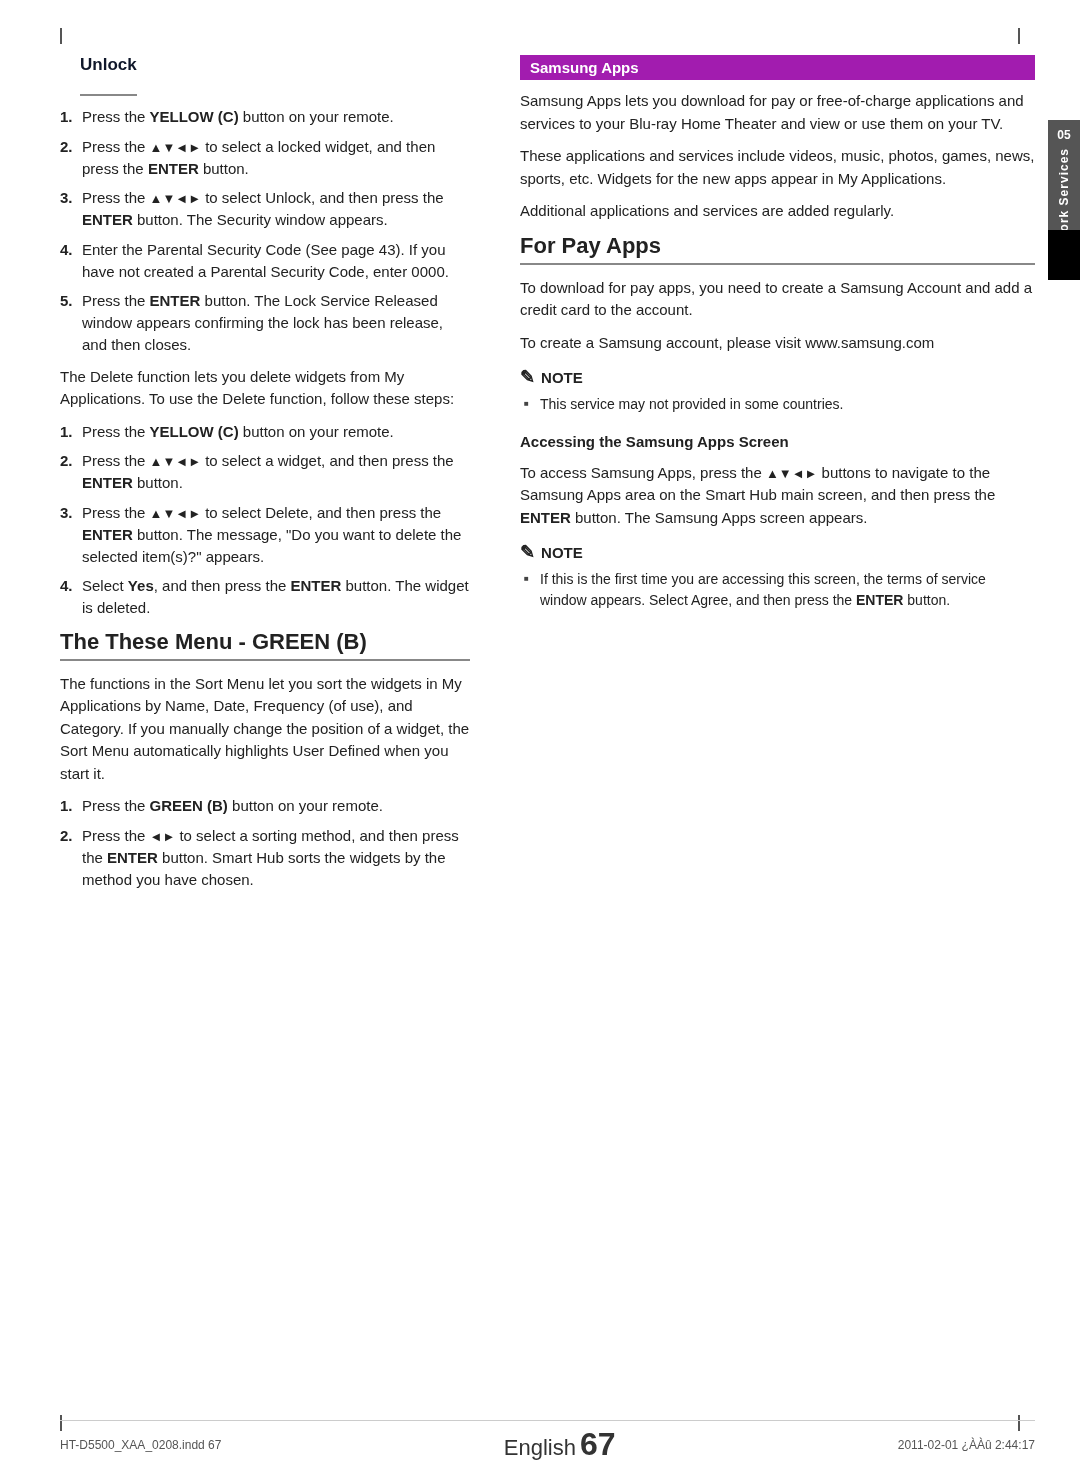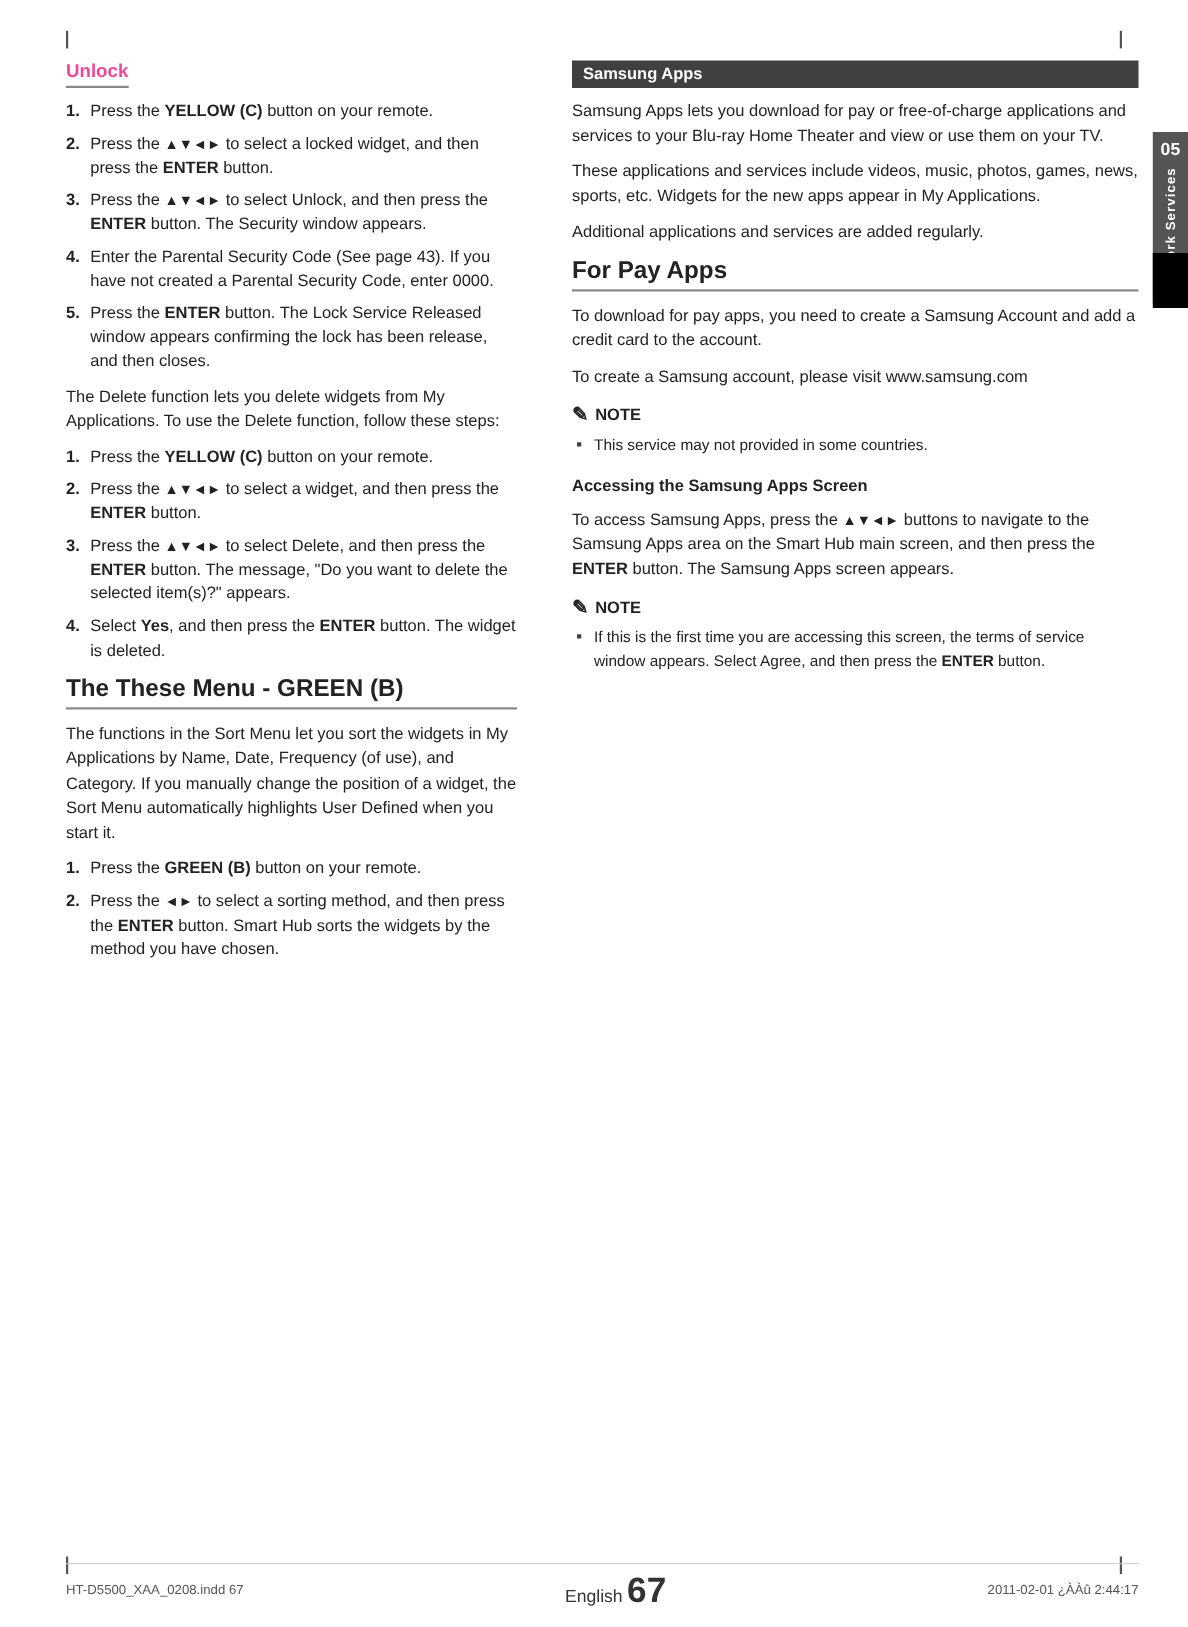--- a/index.html
+++ b/index.html
@@ -72,21 +72,21 @@
       font-size: 12px;
       font-weight: bold;
       writing-mode: vertical-rl;
       text-orientation: mixed;
       transform: rotate(180deg);
       white-space: nowrap;
       letter-spacing: 1px;
     }
     .side-tab-num {
       color: #fff;
-      font-size: 16px;
+      font-size: 12px;
       font-weight: bold;
       margin-bottom: 6px;
     }
 
     
     .side-tab-accent {
       position: absolute;
       top: 230px;
       right: 0;
       width: 32px;
@@ -117,32 +117,33 @@
     .right-col {
       flex: 1;
       padding-left: 20px;
       border-left: none;
     }
 
     
     .section-title-underline {
       font-size: 17px;
       font-weight: bold;
-      color: #ec4899;
+      color: #0f172a;
       border-bottom: 2px solid #888;
-      padding-bottom: 3px;
+      padding-bottom: 19px;
       margin-bottom: 10px;
       display: inline-block;
+      margin-left: 20px;
     }
 
     .section-title-bar {
       font-size: 15px;
       font-weight: bold;
       color: #fff;
-      background: #404040;
+      background: #a21caf;
       padding: 4px 10px;
       margin-bottom: 10px;
       display: block;
     }
 
     .section-title-line {
       font-size: 22px;
       font-weight: bold;
       color: #222;
       border-bottom: 2px solid #888;
@@ -237,21 +238,21 @@
       border-top: 1px solid #ccc;
       padding-top: 7px;
     }
 
     .page-number-area {
       display: flex;
       align-items: baseline;
       gap: 4px;
     }
     .english-label {
-      font-size: 16px;
+      font-size: 22px;
       color: #333;
       font-weight: normal;
     }
     .page-num-big {
       font-size: 32px;
       font-weight: bold;
       color: #333;
       line-height: 1;
     }
   </style>

